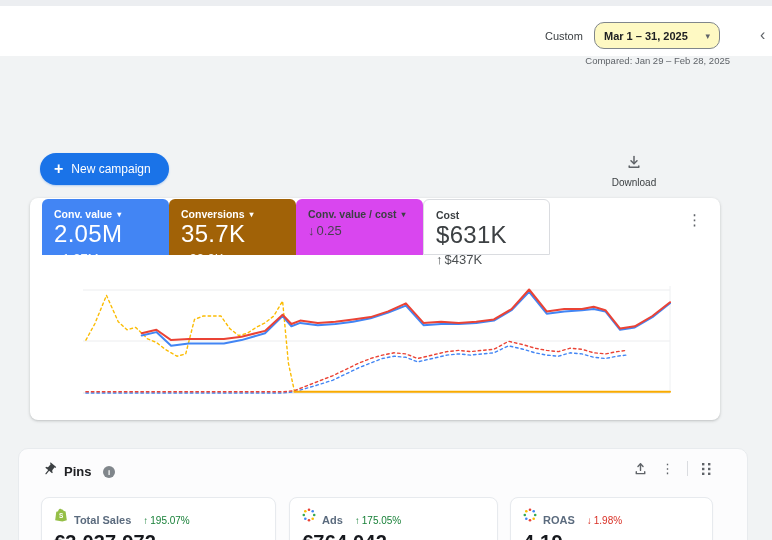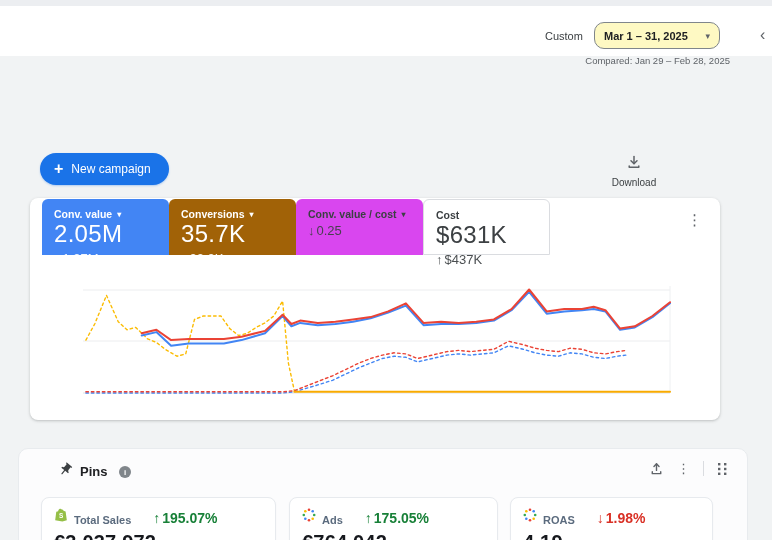--- a/index.html
+++ b/index.html
@@ -57,21 +57,21 @@
   .sc-value{font-size:24px;margin-top:0;letter-spacing:.3px;}
   .sc-delta{font-size:13px;margin-top:3px;opacity:.92;}
   .sc-delta .arr{margin-right:2px;}
   .kebab{position:absolute;right:18px;top:14px;z-index:2;font-size:15px;color:#5f6368;cursor:pointer;line-height:1.05;letter-spacing:0;}
 
   
   .pins-panel{
     position:absolute;left:18px;top:380px;width:730px;height:153px;box-sizing:border-box;
     background:#fcfcfd;border:1px solid #e8ebee;border-radius:10px;
   }
-  .pins-header{position:absolute;left:16px;top:0;width:100%;height:44px;}
+  .pins-header{position:absolute;left:0;top:0;width:100%;height:44px;}
   .pin-glyph{position:absolute;left:23px;top:13px;}
   .pins-title{position:absolute;left:45px;top:15px;font-size:13px;font-weight:bold;color:#202124;}
   .info-badge{
     position:absolute;left:84px;top:17px;width:12px;height:12px;border-radius:50%;
     background:#80868b;color:#fff;font-size:8px;font-weight:bold;
     display:flex;align-items:center;justify-content:center;cursor:pointer;
   }
   .ph-icons{position:absolute;right:34px;top:12px;display:flex;align-items:center;gap:13px;}
   .ph-kebab{font-size:13px;color:#5f6368;cursor:pointer;line-height:1;}
   .ph-divider{width:1px;height:15px;background:#dadce0;}
@@ -79,21 +79,21 @@
 
   .pin-card{
     position:absolute;top:48px;height:92px;background:#fff;border:1px solid #e7eaee;border-radius:8px;
     box-sizing:border-box;box-shadow:0 1px 2px rgba(16,24,40,.04);
   }
   .pin-card.c0{left:22px;width:235px;}
   .pin-card.c1{left:270px;width:209px;}
   .pin-card.c2{left:491px;width:203px;}
   .pc-row1{display:flex;align-items:flex-end;gap:6px;margin:10px 0 0 12px;}
   .pc-label{font-size:11px;font-weight:bold;color:#5b6b7e;}
-  .pc-delta{font-size:14px;font-weight:bold;margin-left:16px;}
+  .pc-delta{font-size:10px;font-weight:normal;margin-left:6px;}
   .pc-delta .arr{margin-right:2px;}
   .pc-value{font-size:20px;font-weight:bold;color:#16181d;margin:5px 0 0 12px;letter-spacing:.2px;}
 </style>
 </head>
 <body>
 
 <div class="topstrip"></div>
 
 <div class="header">
   <span class="custom-label">Custom</span>

